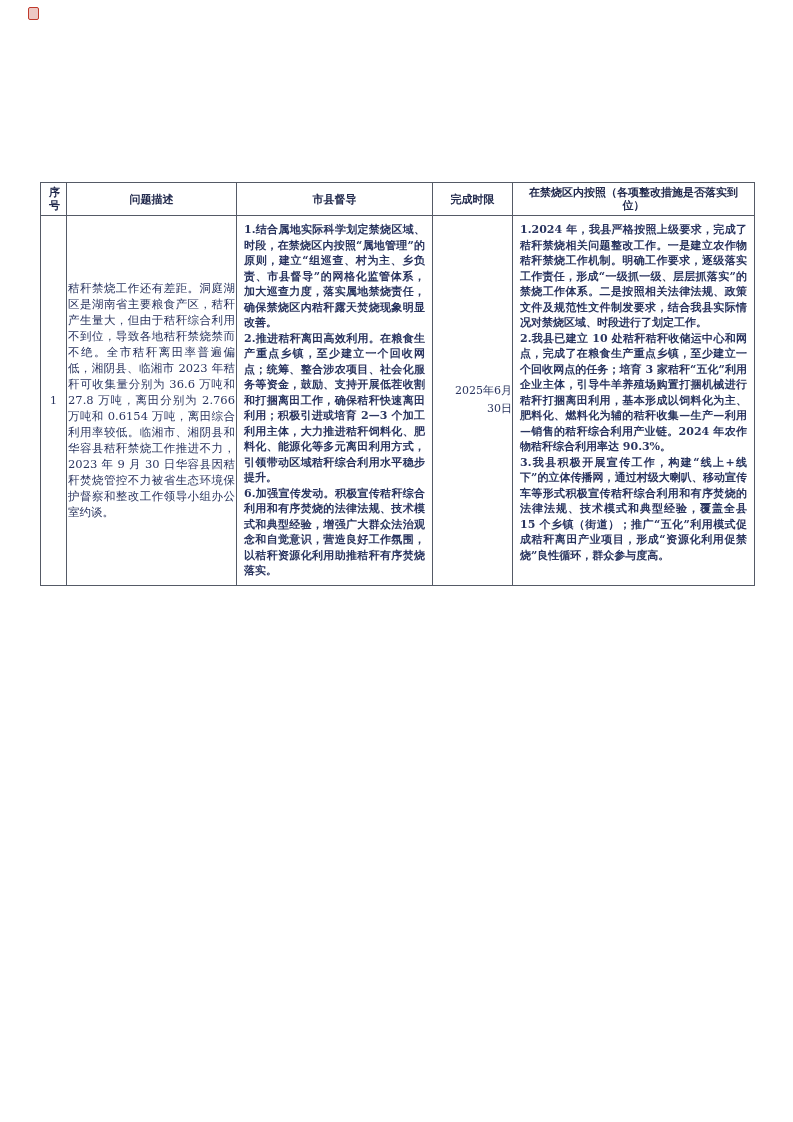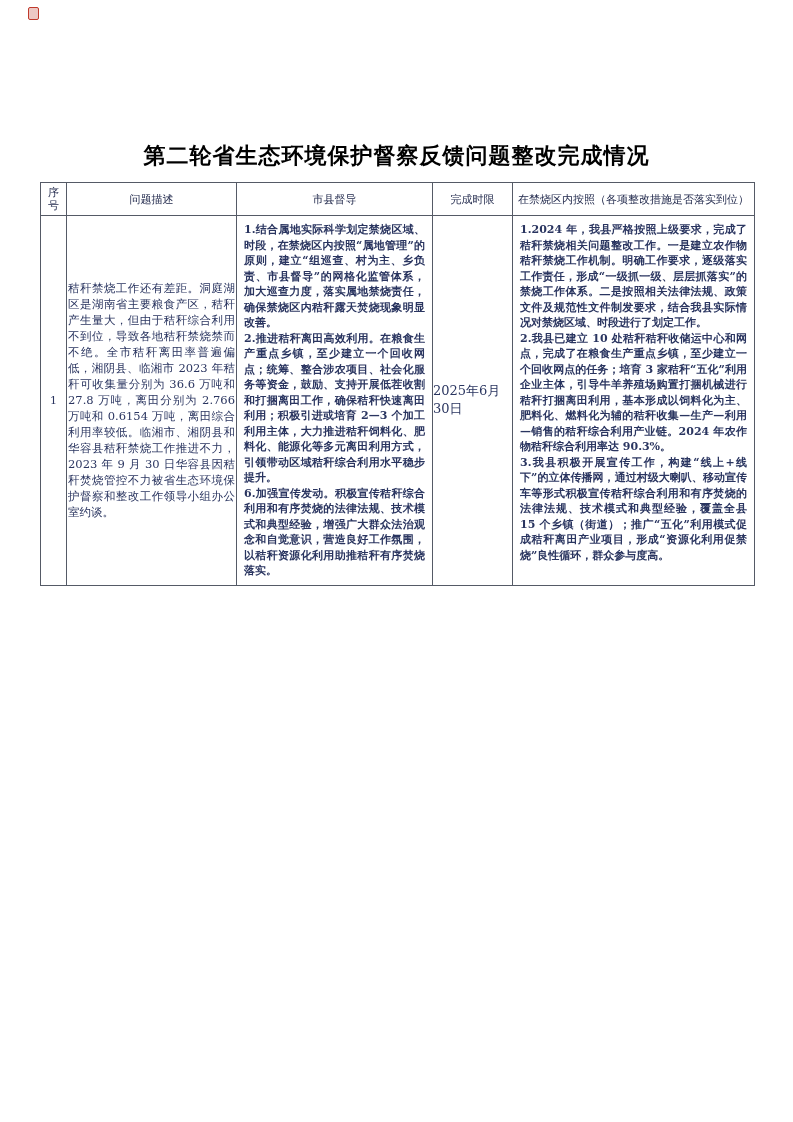--- a/index.html
+++ b/index.html
@@ -35,24 +35,24 @@
     width:714px;
     border-collapse:collapse;
     table-layout:fixed;
   }
   .doc-table th, .doc-table td{
     border:1px solid #555a66;
     font-size:11px;
     vertical-align:top;
   }
   .doc-table thead th{
-    font-weight:normal;
+    font-weight:bold;
     text-align:center;
     vertical-align:middle;
-    padding:3px 2px;
+    padding:3px 8px;
     height:28px;
     line-height:13px;
     color:#222a4d;
   }
   td.cell-index{
     text-align:center; vertical-align:middle;
     font-size:11px;
   }
   td.cell-problem{
     vertical-align:middle;
@@ -67,32 +67,31 @@
   td.cell-measures{ padding:6px 7px; }
   td.cell-effects{ padding:6px 7px; }
   td.cell-measures .para, td.cell-effects .para{
     text-align:justify;
     text-justify:inter-character;
     font-size:11px;
     line-height:15.5px;
     font-weight:bold;
   }
   td.cell-deadline{
-    text-align:left; vertical-align:middle;
-    font-size:13px; line-height:18px;
+    text-align:right; vertical-align:middle;
+    font-size:11px; line-height:18px;
   }
 </style>
 </head>
 <body>
 
 <div class="page">
 
   <div class="corner-mark"></div>
 
-  <h1 class="title">第二轮省生态环境保护督察反馈问题整改完成情况</h1>
 
   <table class="doc-table">
     <colgroup>
       <col style="width:26px">
       <col style="width:170px">
       <col style="width:196px">
       <col style="width:80px">
       <col style="width:242px">
     </colgroup>
     <thead>

